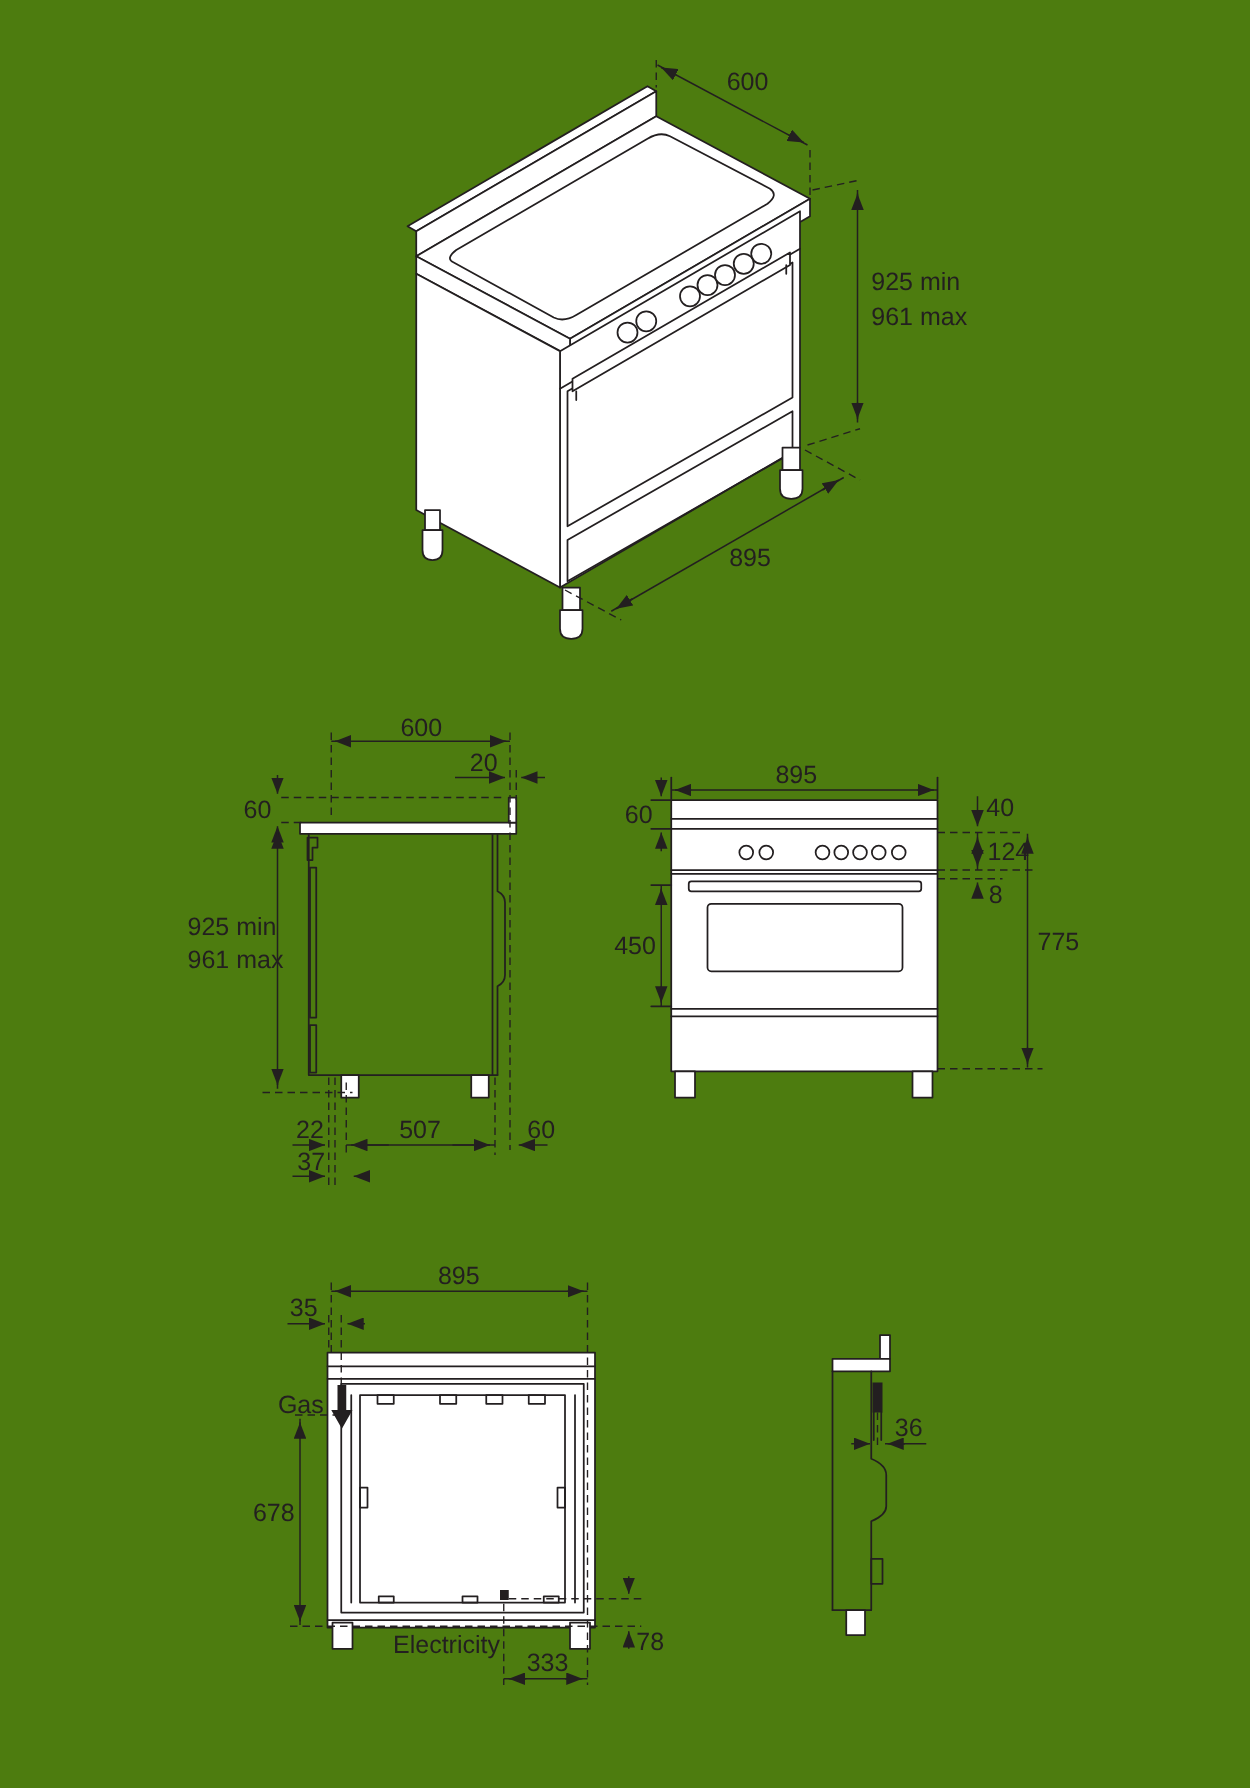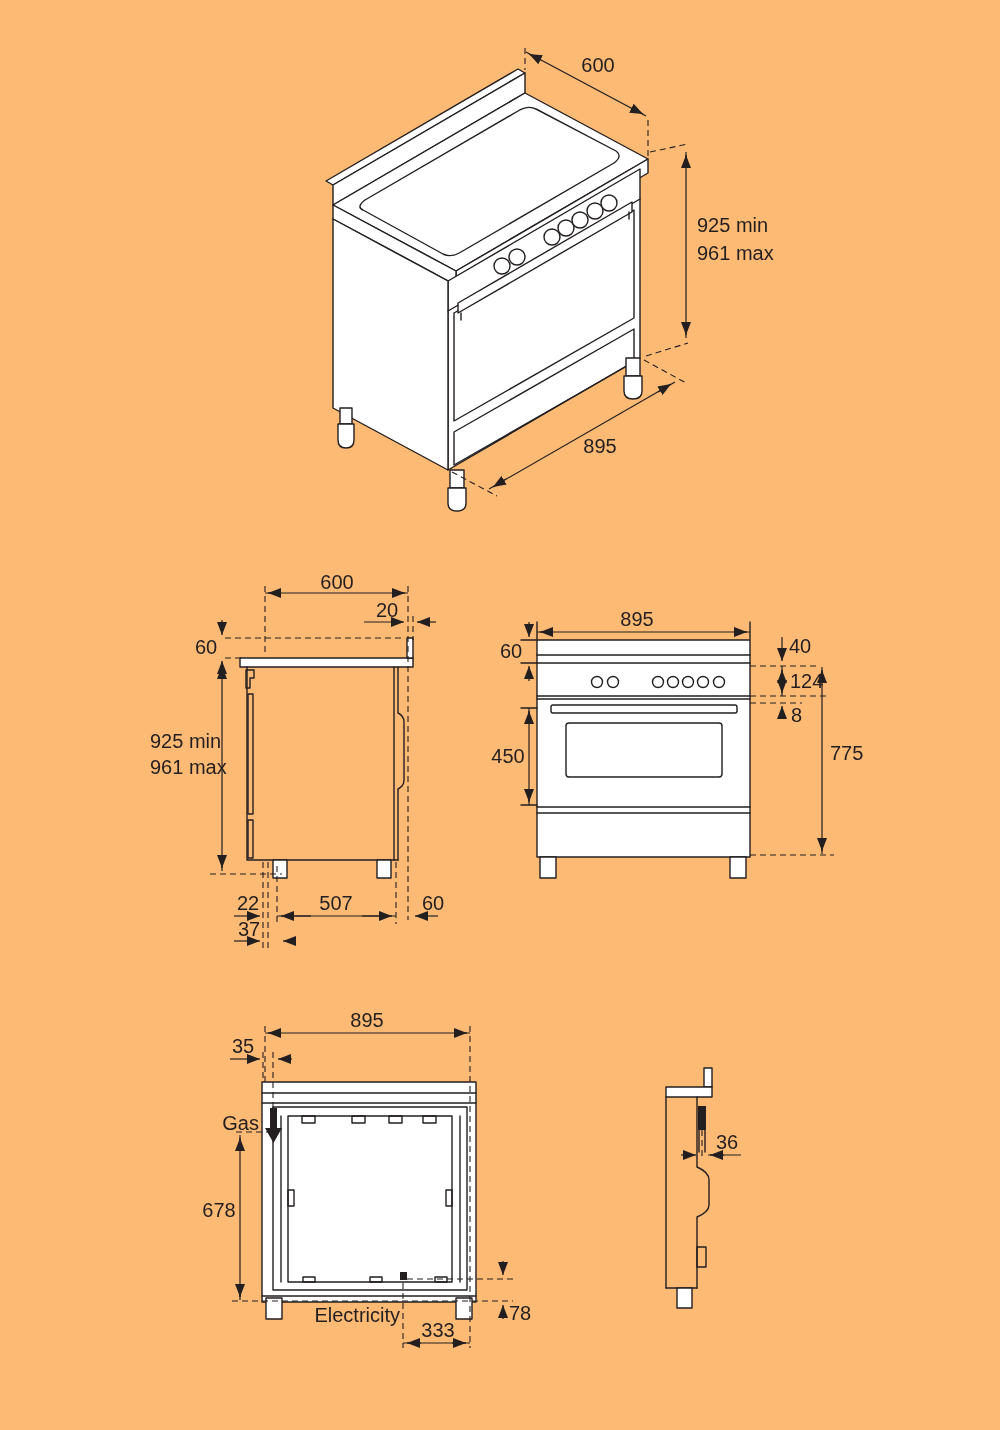--- a/index.html
+++ b/index.html
@@ -1,16 +1,16 @@
 <!DOCTYPE html>
 <html><head>
 <meta charset="utf-8">
 <style>
   html,body{margin:0;padding:0;background:#fff;}
-  #stage{position:relative;width:1000px;height:1430px;background:#fdba74;overflow:hidden;}
+  #stage{position:relative;width:1000px;height:1430px;background:#4d7c0f;overflow:hidden;}
   svg{display:block;}
   text{font-family:"Liberation Sans","DejaVu Sans",sans-serif;font-size:20px;fill:#231f20;}
   .ln{stroke:#231f20;stroke-width:1.4;fill:none;stroke-linejoin:round;stroke-linecap:round;}
   .lnf{stroke:#231f20;stroke-width:1.4;fill:#ffffff;stroke-linejoin:round;}
   .dim{stroke:#231f20;stroke-width:1.2;fill:none;}
   .dash{stroke:#231f20;stroke-width:1.1;fill:none;stroke-dasharray:6 4;}
   .blk{fill:#231f20;stroke:none;}
 </style>
 </head>
 <body>

